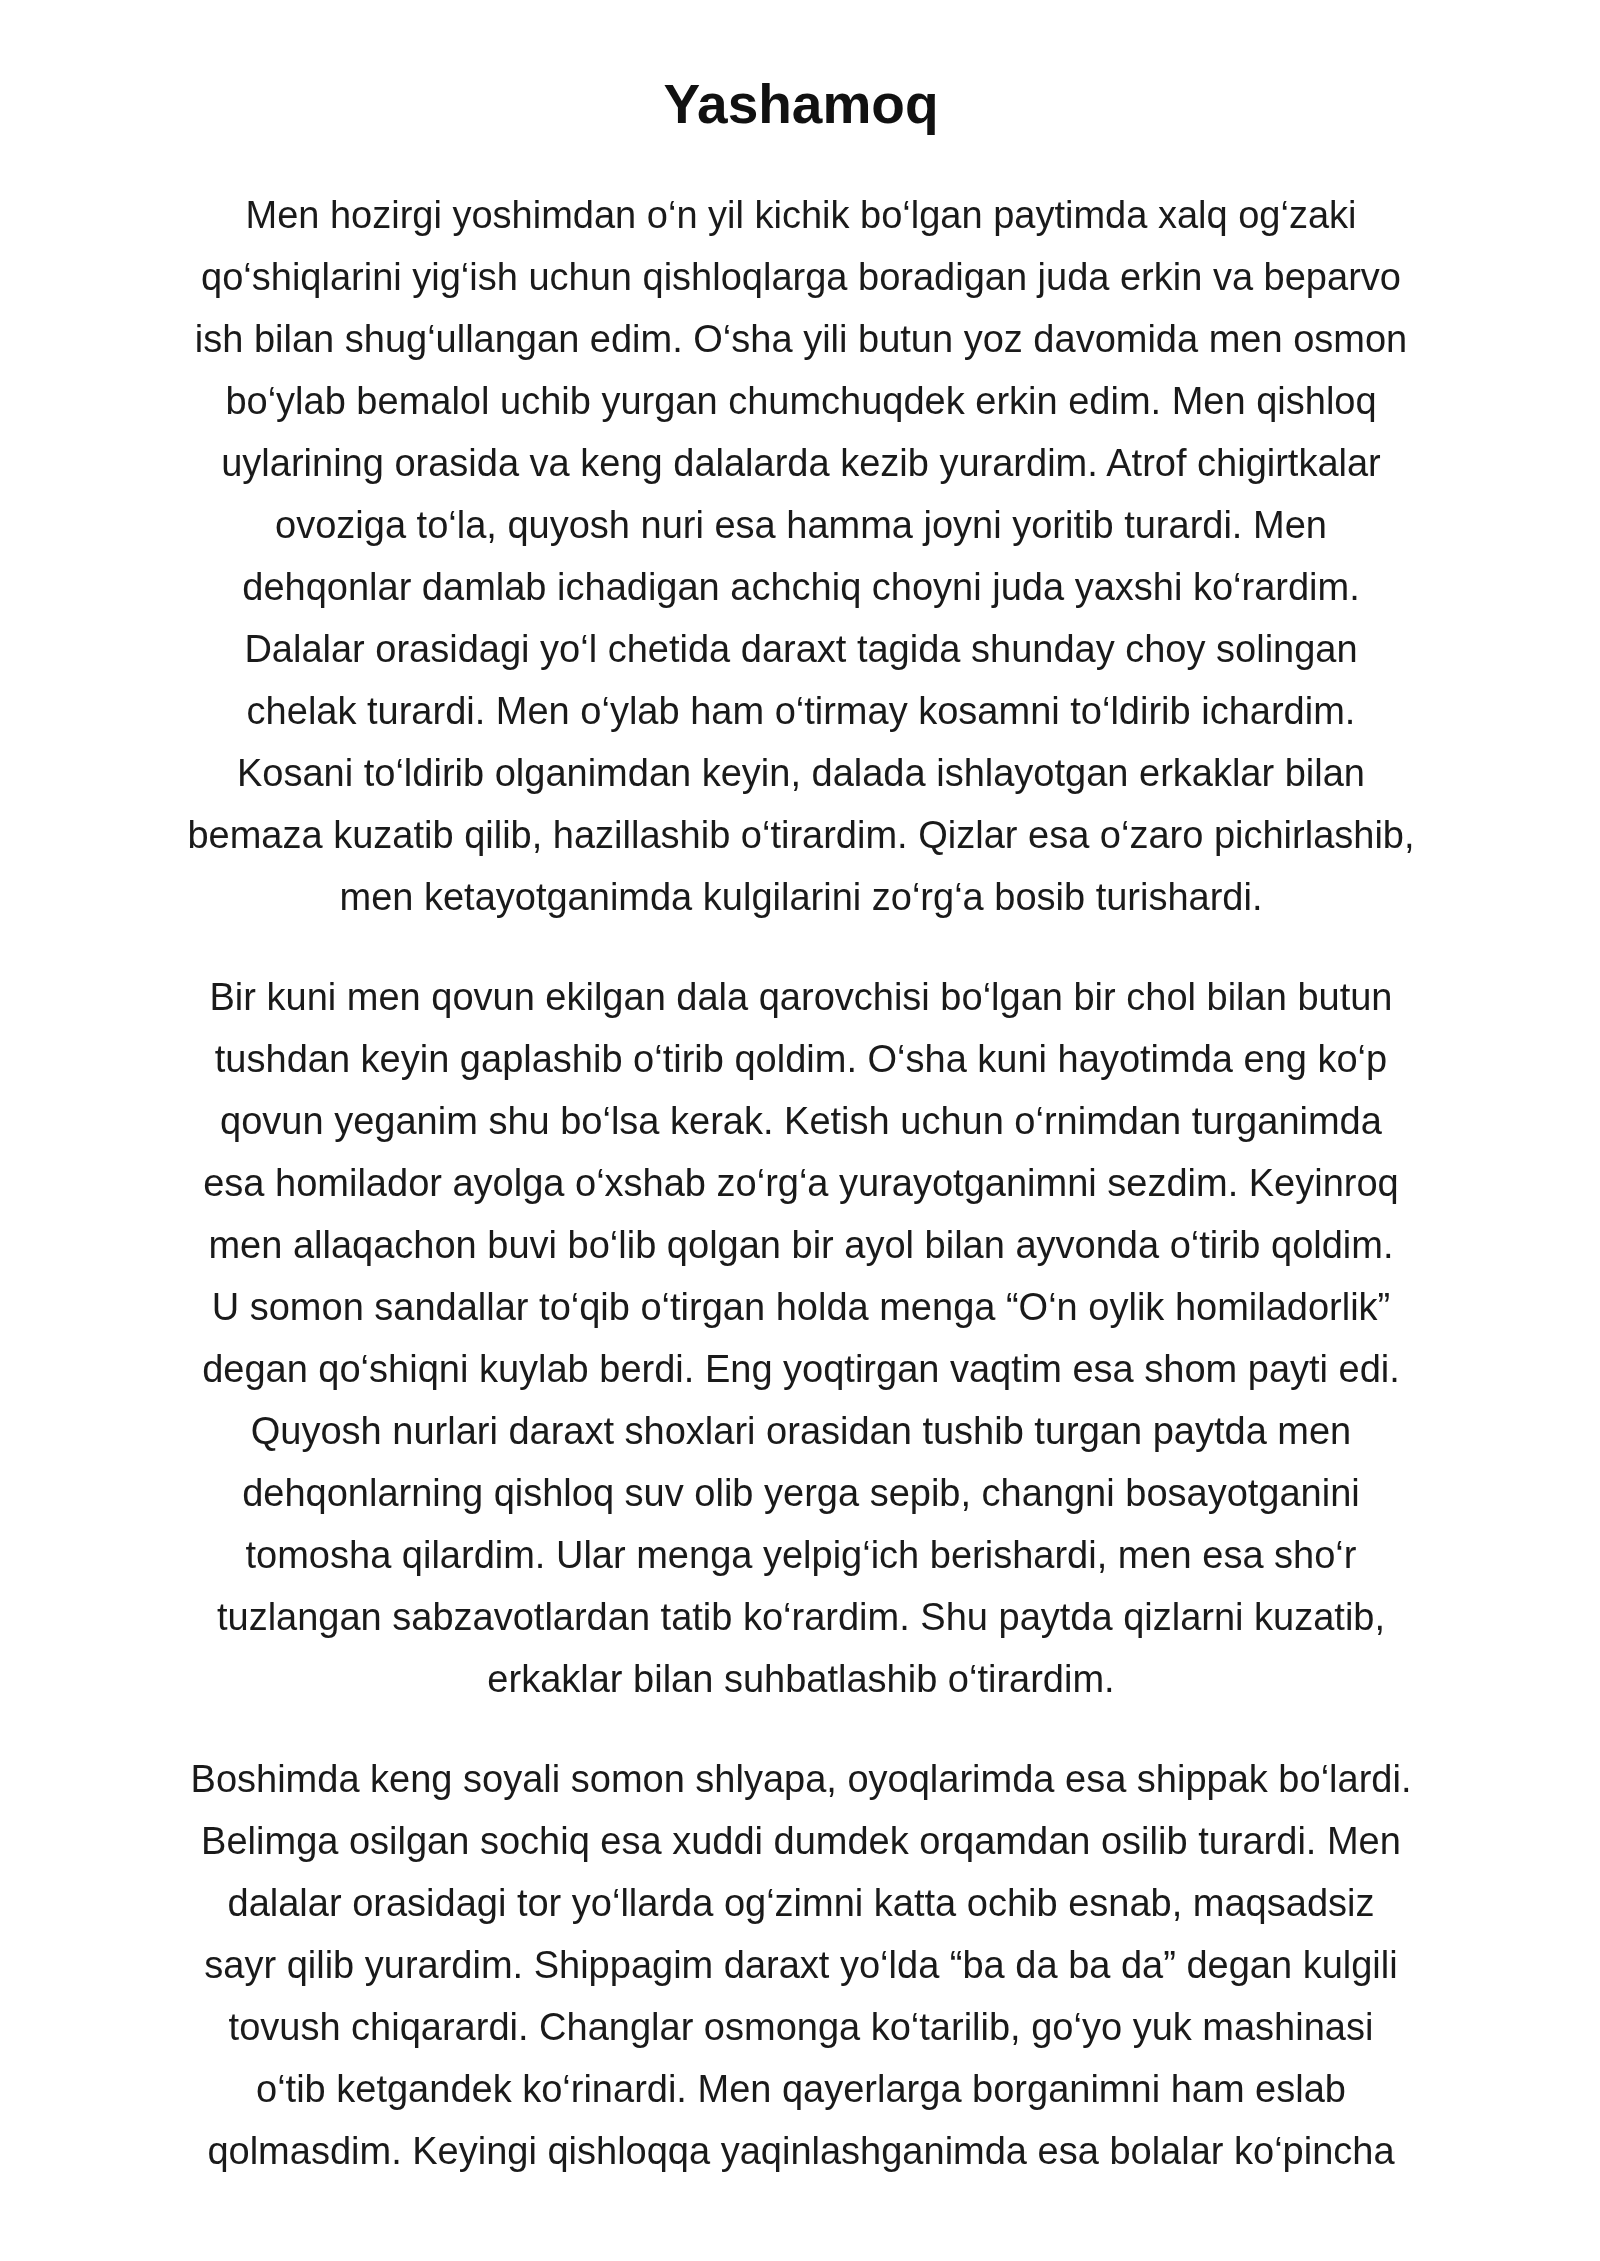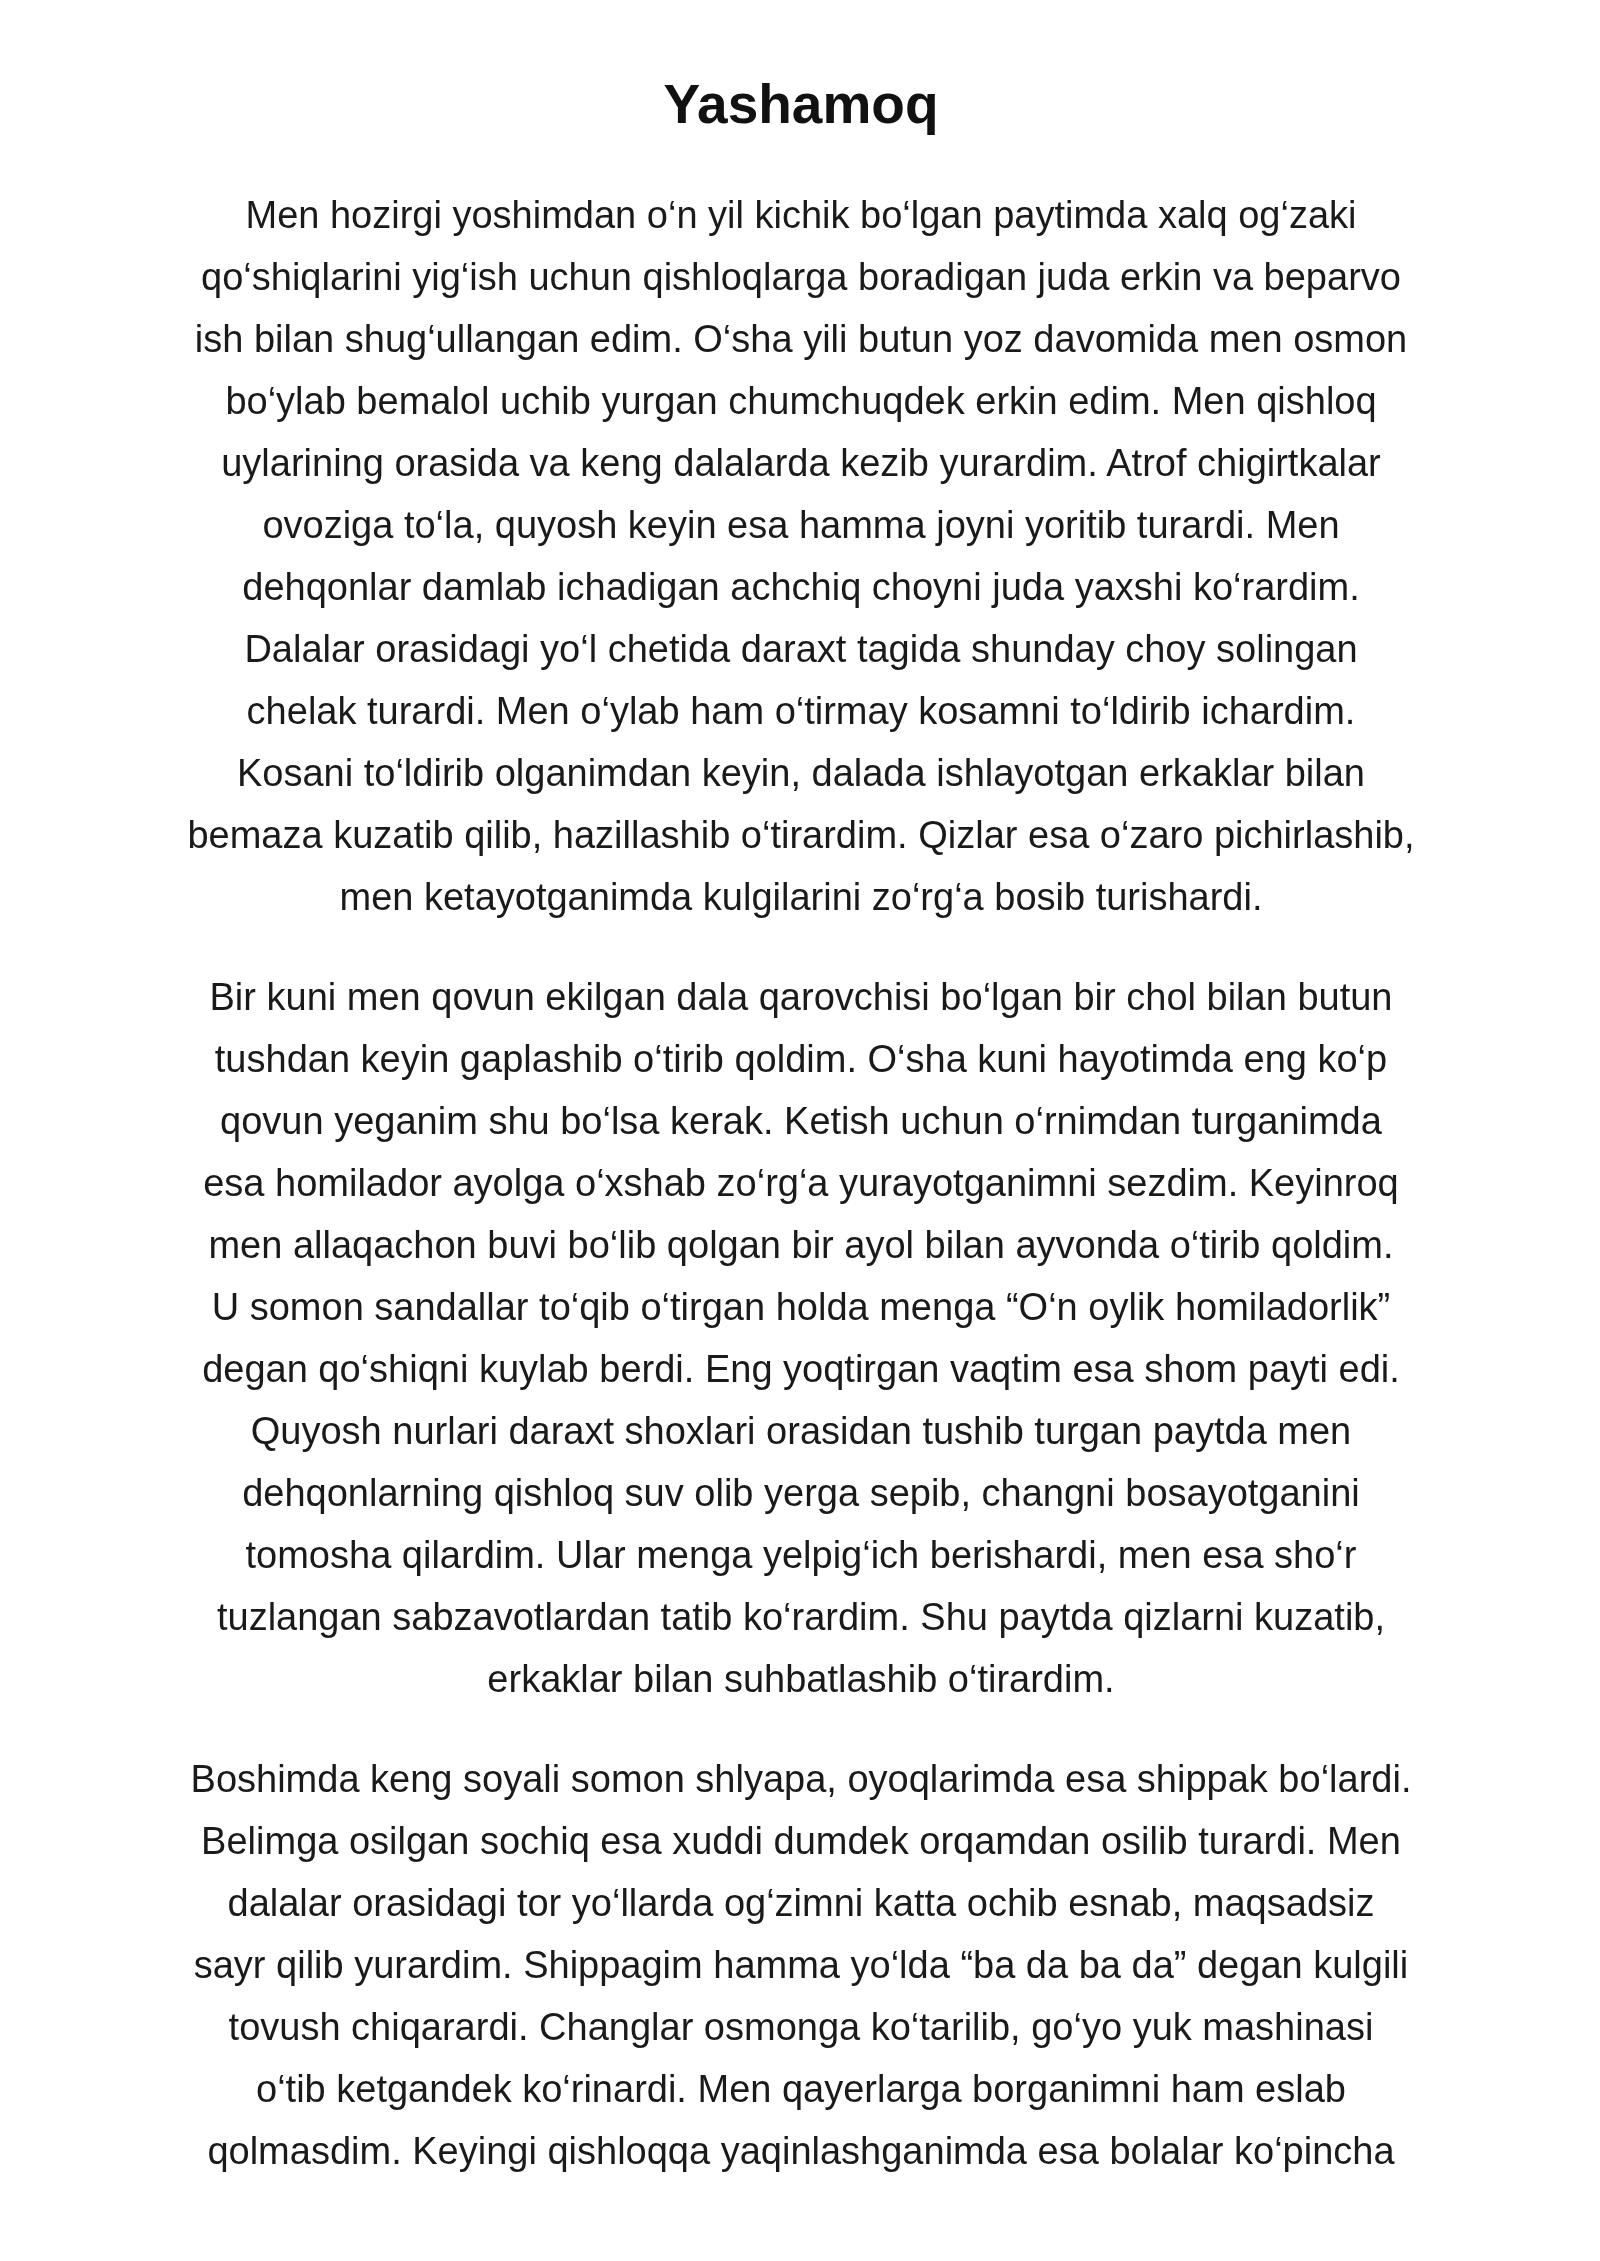--- a/index.html
+++ b/index.html
@@ -50,21 +50,21 @@
 
 <div class="page">
   <h1 class="title">Yashamoq</h1>
   <div class="doc-body">
       <p class="para">
         <span class="line">Men hozirgi yoshimdan o‘n yil kichik bo‘lgan paytimda xalq og‘zaki</span>
         <span class="line">qo‘shiqlarini yig‘ish uchun qishloqlarga boradigan juda erkin va beparvo</span>
         <span class="line">ish bilan shug‘ullangan edim. O‘sha yili butun yoz davomida men osmon</span>
         <span class="line">bo‘ylab bemalol uchib yurgan chumchuqdek erkin edim. Men qishloq</span>
         <span class="line">uylarining orasida va keng dalalarda kezib yurardim. Atrof chigirtkalar</span>
-        <span class="line">ovoziga to‘la, quyosh keyin esa hamma joyni yoritib turardi. Men</span>
+        <span class="line">ovoziga to‘la, quyosh nuri esa hamma joyni yoritib turardi. Men</span>
         <span class="line">dehqonlar damlab ichadigan achchiq choyni juda yaxshi ko‘rardim.</span>
         <span class="line">Dalalar orasidagi yo‘l chetida daraxt tagida shunday choy solingan</span>
         <span class="line">chelak turardi. Men o‘ylab ham o‘tirmay kosamni to‘ldirib ichardim.</span>
         <span class="line">Kosani to‘ldirib olganimdan keyin, dalada ishlayotgan erkaklar bilan</span>
         <span class="line">bemaza kuzatib qilib, hazillashib o‘tirardim. Qizlar esa o‘zaro pichirlashib,</span>
         <span class="line">men ketayotganimda kulgilarini zo‘rg‘a bosib turishardi.</span>
       </p>
       <p class="para">
         <span class="line">Bir kuni men qovun ekilgan dala qarovchisi bo‘lgan bir chol bilan butun</span>
         <span class="line">tushdan keyin gaplashib o‘tirib qoldim. O‘sha kuni hayotimda eng ko‘p</span>
@@ -76,19 +76,19 @@
         <span class="line">Quyosh nurlari daraxt shoxlari orasidan tushib turgan paytda men</span>
         <span class="line">dehqonlarning qishloq suv olib yerga sepib, changni bosayotganini</span>
         <span class="line">tomosha qilardim. Ular menga yelpig‘ich berishardi, men esa sho‘r</span>
         <span class="line">tuzlangan sabzavotlardan tatib ko‘rardim. Shu paytda qizlarni kuzatib,</span>
         <span class="line">erkaklar bilan suhbatlashib o‘tirardim.</span>
       </p>
       <p class="para">
         <span class="line">Boshimda keng soyali somon shlyapa, oyoqlarimda esa shippak bo‘lardi.</span>
         <span class="line">Belimga osilgan sochiq esa xuddi dumdek orqamdan osilib turardi. Men</span>
         <span class="line">dalalar orasidagi tor yo‘llarda og‘zimni katta ochib esnab, maqsadsiz</span>
-        <span class="line">sayr qilib yurardim. Shippagim hamma yo‘lda “ba da ba da” degan kulgili</span>
+        <span class="line">sayr qilib yurardim. Shippagim daraxt yo‘lda “ba da ba da” degan kulgili</span>
         <span class="line">tovush chiqarardi. Changlar osmonga ko‘tarilib, go‘yo yuk mashinasi</span>
         <span class="line">o‘tib ketgandek ko‘rinardi. Men qayerlarga borganimni ham eslab</span>
         <span class="line">qolmasdim. Keyingi qishloqqa yaqinlashganimda esa bolalar ko‘pincha</span>
       </p>
     </div>
 </div>
 
 </body></html>

